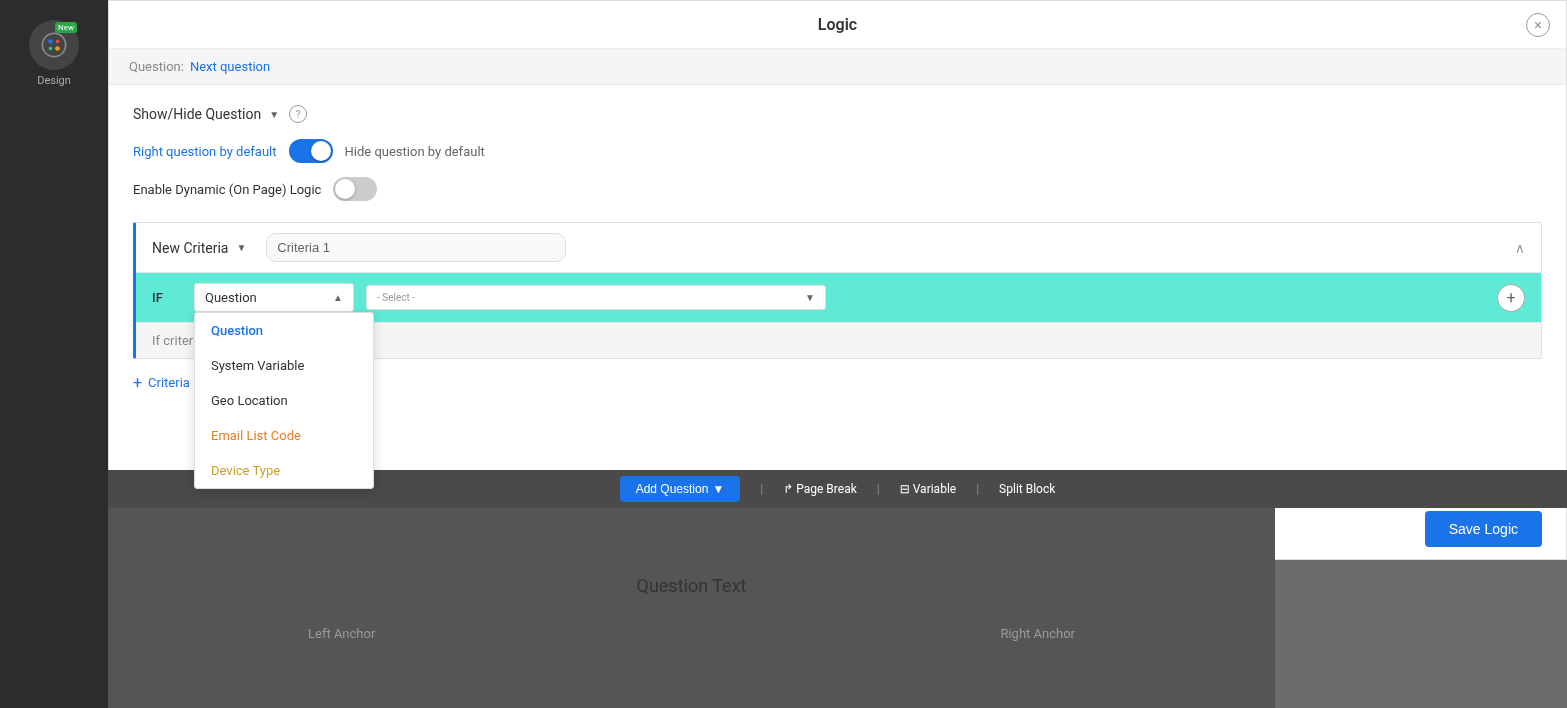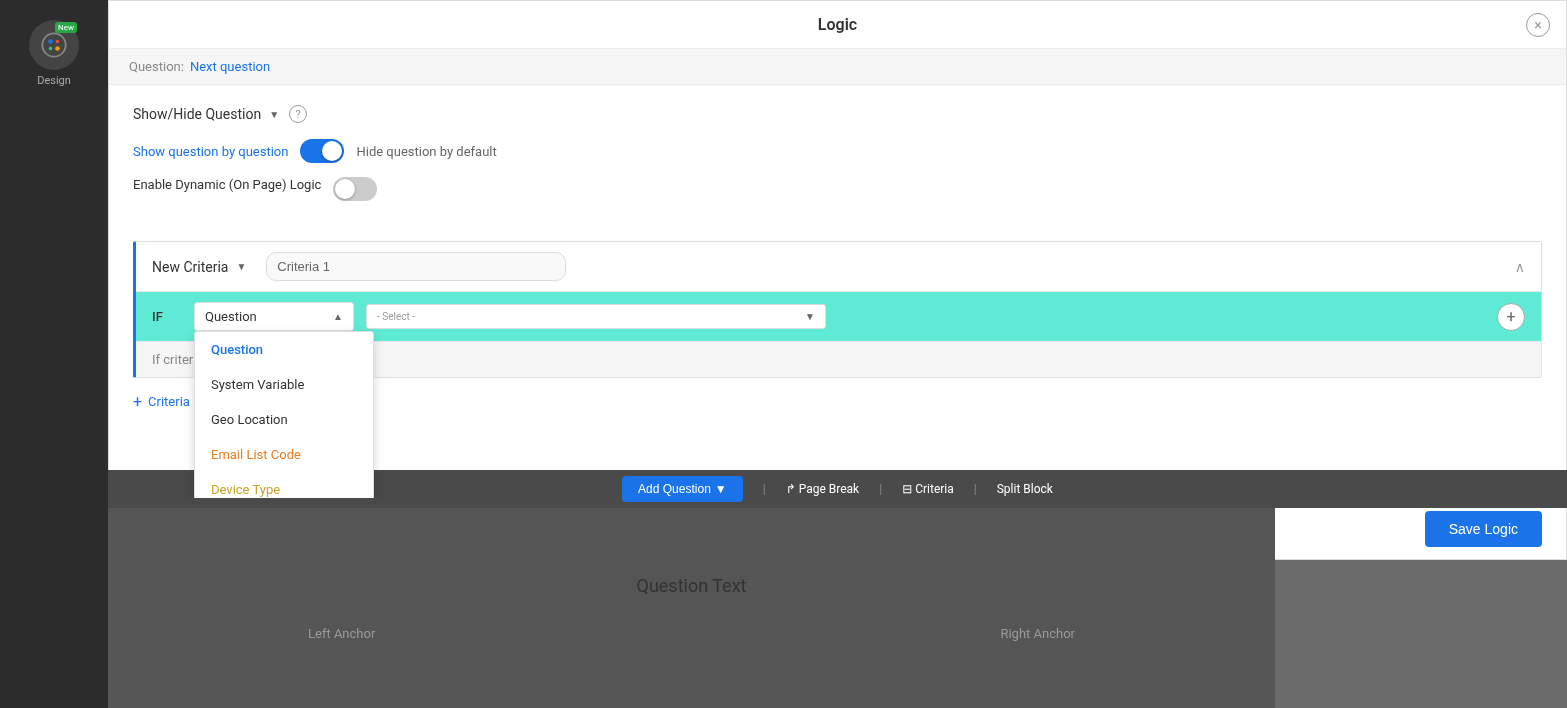--- a/index.html
+++ b/index.html
@@ -270,21 +270,22 @@
       border-radius: 50%;
       background: white;
       position: absolute;
       top: 2px;
       left: 2px;
       box-shadow: 0 1px 3px rgba(0,0,0,0.3);
     }
 
     .dynamic-logic-row {
       display: flex;
-      margin-bottom: 20px;
+      align-items: center;
+      margin-bottom: 1px;
     }
 
     .dynamic-label {
       font-size: 13px;
       color: #333;
       margin-right: 12px;
     }
 
     
     .criteria-section {
@@ -577,21 +578,21 @@
         <div class="dropdown-trigger">
           <span>Show/Hide Question</span>
           <span class="dropdown-arrow">▼</span>
         </div>
         <div class="help-icon">
           <span>?</span>
         </div>
       </div>
 
       <div class="toggle-row">
-        <span class="toggle-label-active">Show question by question</span>
+        <span class="toggle-label-active">Right question by default</span>
         <div class="toggle-switch">
           <div class="toggle-knob"></div>
         </div>
         <span class="toggle-label-inactive">Hide question by default</span>
       </div>
 
       <div class="dynamic-logic-row">
         <span class="dynamic-label">Enable Dynamic (On Page) Logic</span>
         <div class="toggle-switch-off">
           <div class="toggle-knob-off"></div>
@@ -661,21 +662,21 @@
 </div>
 
 <div class="bottom-toolbar">
   <button class="toolbar-btn-primary">
     <span>Add Question</span>
     <span>▼</span>
   </button>
   <span class="toolbar-separator">|</span>
   <span class="toolbar-btn">↱ Page Break</span>
   <span class="toolbar-separator">|</span>
-  <span class="toolbar-btn">⊟ Criteria</span>
+  <span class="toolbar-btn">⊟ Variable</span>
   <span class="toolbar-separator">|</span>
   <span class="toolbar-btn">Split Block</span>
 </div>
 
 <div class="bottom-area">
   <div class="question-text-label">Question Text</div>
   <div class="anchor-row">
     <span class="anchor-text">Left Anchor</span>
     <span class="anchor-text">Right Anchor</span>
   </div>

